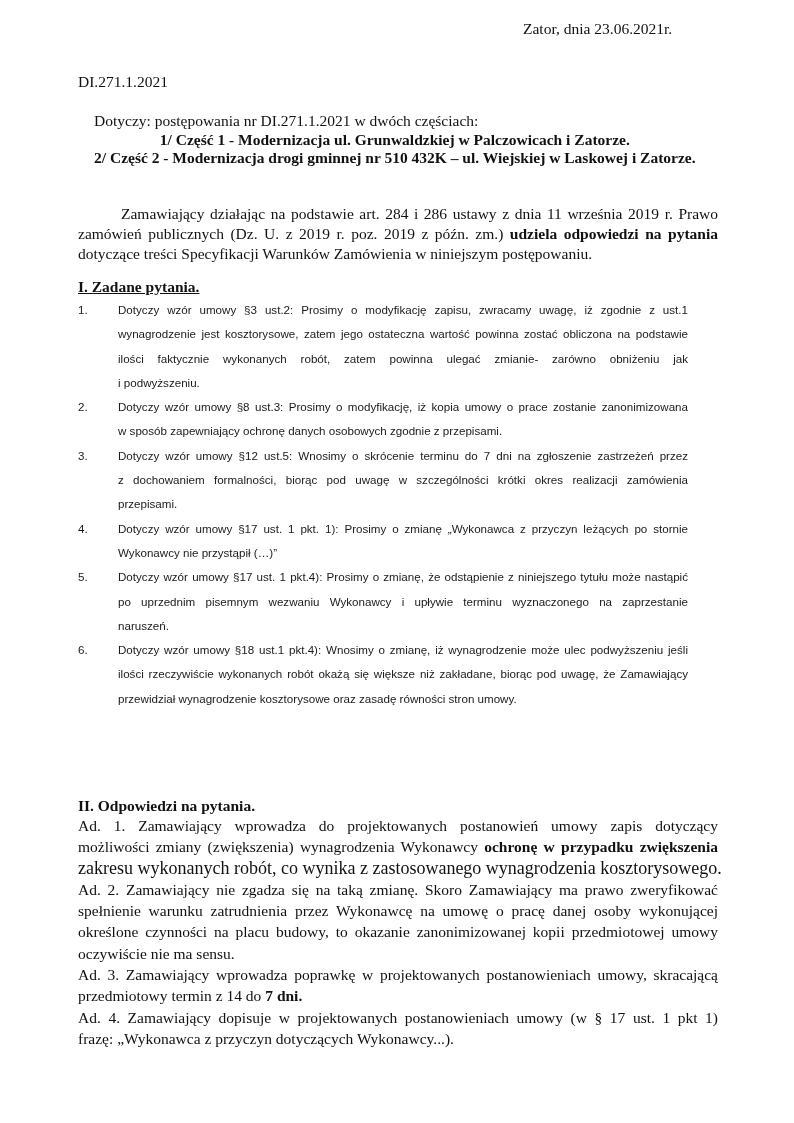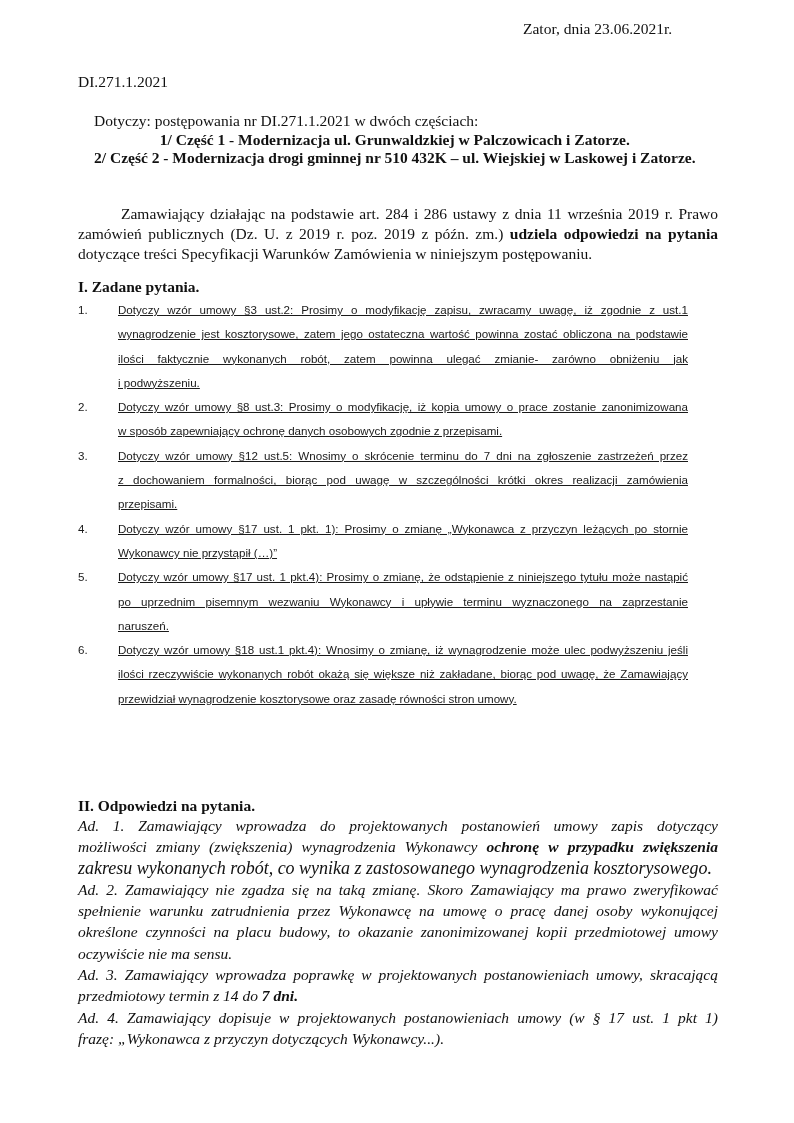--- a/index.html
+++ b/index.html
@@ -6,30 +6,30 @@
   body { width: 794px; height: 1123px; position: relative; overflow: hidden; color: #111; }
   .page { position: absolute; left: 0; top: 0; width: 634px; height: 1123px; font-family: "Liberation Serif", serif; font-size: 15.5px; padding-left: 20px; }
   .abs { position: absolute; white-space: nowrap; }
   .place-date { left: 523px; top: 20px; }
   .ref { left: 78px; top: 73px; }
   .regarding { left: 94px; top: 112px; line-height: 18.5px; }
   .regarding .b { font-weight: bold; text-align: center; }
   .intro { left: 78px; top: 204px; width: 640px; white-space: normal; line-height: 20px; text-align: justify; }
   .intro .first { display:block; text-indent: 43px; text-align: justify; text-align-last: justify; }
   .b { font-weight: bold; }
-  .sec1 { left: 78px; top: 278px; font-weight: bold; }
+  .sec1 { left: 78px; top: 278px; font-weight: bold; text-decoration: underline; }
   .qlist { position: absolute; left: 78px; top: 298px; width: 610px; font-family: "Liberation Sans", sans-serif; font-size: 11.6px; color: #1a1a1a; }
   .q { display: flex; margin: 0; }
   .q .num { width: 40px; flex: 0 0 40px; line-height: 24.3px; }
   .q .txt { flex: 1; line-height: 24.3px; }
-  .q .txt .ln { display:block; text-align: justify; text-align-last: justify; text-decoration: underline; }
+  .q .txt .ln { display:block; text-align: justify; text-align-last: justify; }
   .q .txt .ln.last { text-align-last: left; }
   .sec2 { left: 78px; top: 775px; font-weight: bold; margin-top: 22px; }
   .answers { position: absolute; left: 78px; top: 815px; width: 640px; line-height: 21.3px; }
-  .answers .ln { display:block; text-align: justify; text-align-last: justify; white-space: nowrap; font-style: italic; }
+  .answers .ln { display:block; text-align: justify; text-align-last: justify; white-space: nowrap; }
   .answers .ln.last { text-align-last: left; }
   .answers .small { font-size: 18px; }
 </style>
 </head>
 <body>
 
 <div class="page">
 
   <div class="abs place-date">Zator, dnia  23.06.2021r.</div>
   <div class="abs ref">DI.271.1.2021</div>

